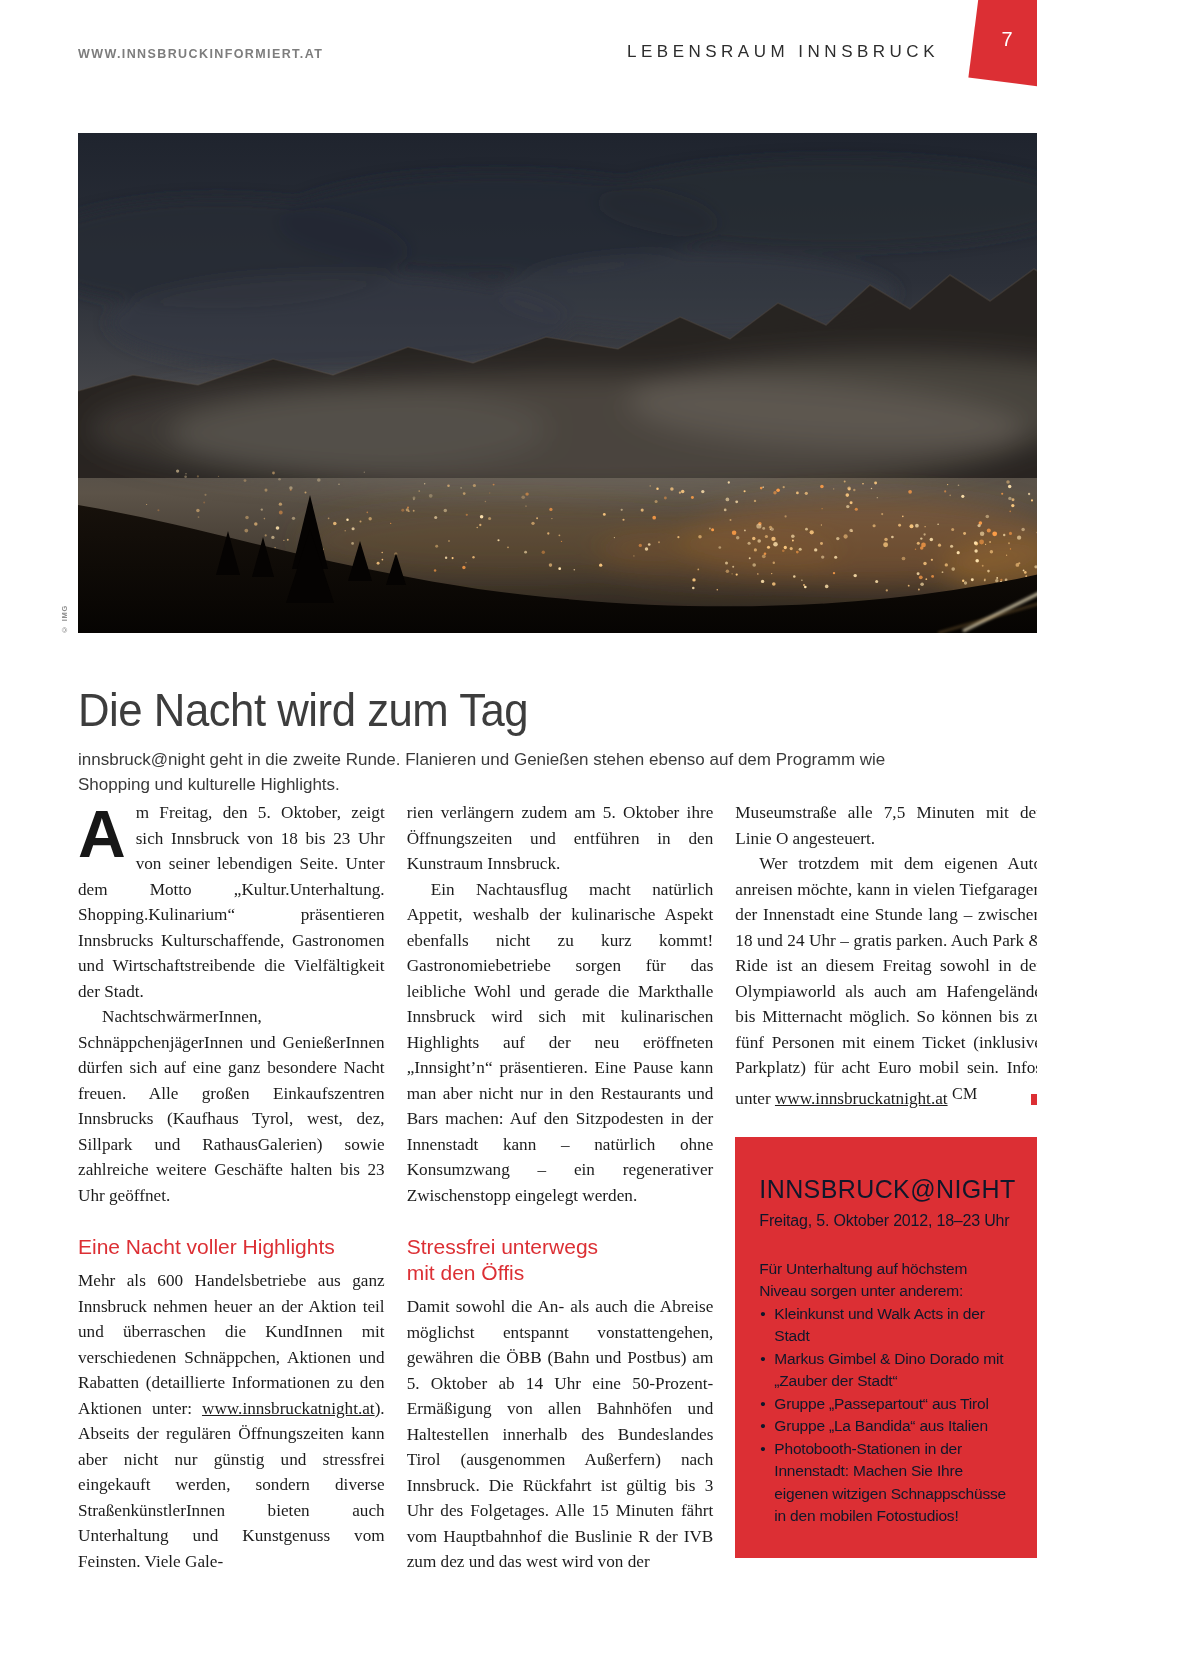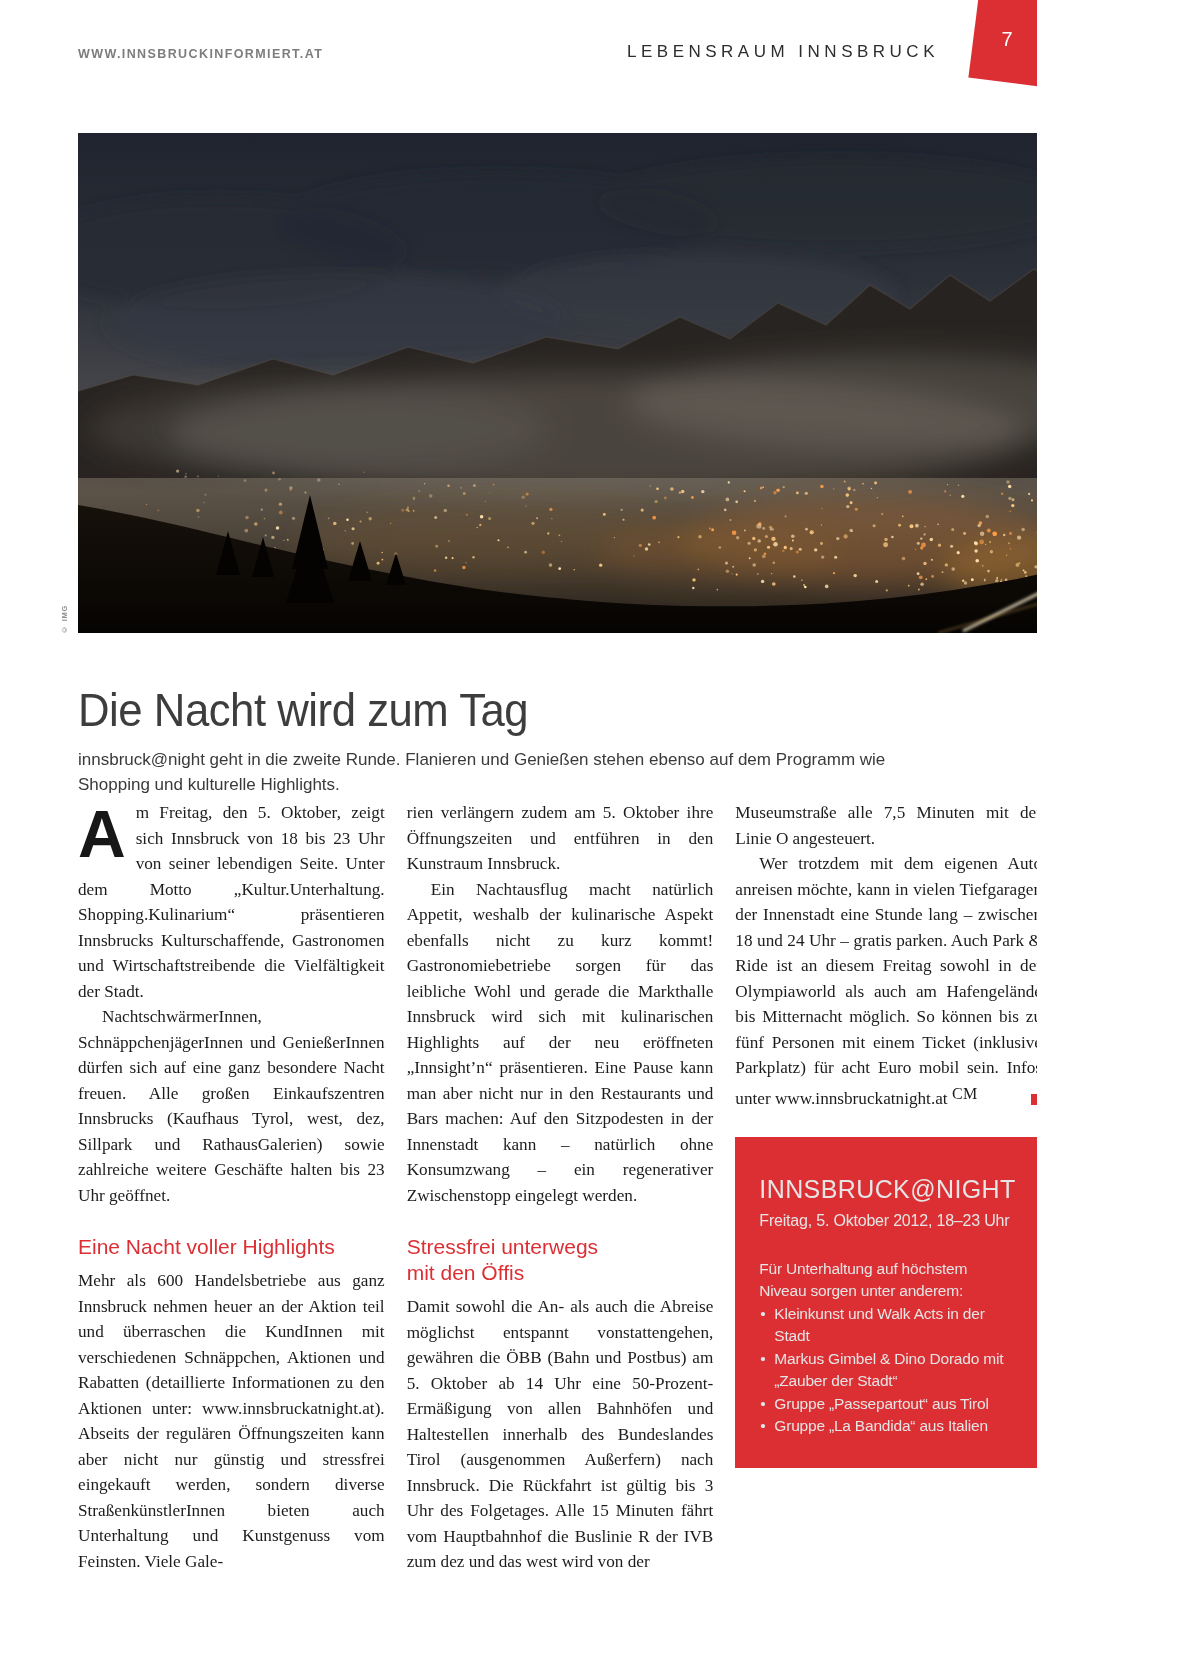--- a/index.html
+++ b/index.html
@@ -36,27 +36,27 @@
   
   .cols { position:absolute; left:78px; top:800px; width:964px; height:854px;
           display:grid; grid-template-columns:repeat(3,1fr); column-gap:22px; overflow:hidden; }
   .col  { font-size:17.2px; line-height:25.5px; text-align:justify; hyphens:auto; }
   .col p { margin:0; }
   .ind { text-indent:24px; }
   .dropcap { float:left; font-family:"Liberation Sans",sans-serif; font-weight:700; font-size:66px;
              line-height:58px; padding:5px 10px 0 0; color:#171717; }
   h3.red { font-family:"Liberation Sans",sans-serif; font-weight:400; color:var(--accent);
            font-size:21px; line-height:26px; margin:26px 0 8px 0; text-align:left; white-space:pre-line; }
-  .link { color:inherit; cursor:pointer; }
+  .link { text-decoration:underline; color:inherit; cursor:pointer; }
   sup.author { font-size:16px; letter-spacing:.5px; vertical-align:5px; }
   .endmark-wrap { position:relative; }
   .end-square { position:absolute; right:0; bottom:6px; width:11px; height:11px; background:var(--accent); }
 
   
-  .infobox { margin-top:26px; background:var(--accent); color:#e5e5e5; padding:38px 24px 30px 24px;
+  .infobox { margin-top:26px; background:var(--accent); color:#0f172a; padding:38px 24px 30px 24px;
              font-family:"Liberation Sans",sans-serif; text-align:left; letter-spacing:-.2px; }
   .infobox h2 { margin:0; font-weight:400; font-size:25px; line-height:28px; letter-spacing:.4px; }
   .infobox .sub { font-size:16px; margin-top:5px; }
   .infobox .intro { font-size:15.5px; line-height:22.5px; margin-top:24px; }
   .infobox ul { margin:0; padding:0; list-style:none; font-size:15.5px; line-height:22.5px; }
   .infobox li { position:relative; padding-left:15px; }
   .infobox li::before { content:"•"; position:absolute; left:1px; }
 </style>
 </head>
 <body>
@@ -525,18 +525,19 @@
       <div class="infobox">
         <h2>INNSBRUCK@NIGHT</h2>
         <div class="sub">Freitag, 5. Oktober 2012, 18–23 Uhr</div>
         <div class="intro">Für Unterhaltung auf höchstem Niveau sorgen unter anderem:</div>
         <ul>
 
         <li><span>Kleinkunst und Walk Acts in der Stadt</span></li>
             <li><span>Markus Gimbel &amp; Dino Dorado mit „Zauber der Stadt“</span></li>
             <li><span>Gruppe „Passepartout“ aus Tirol</span></li>
             <li><span>Gruppe „La Bandida“ aus Italien</span></li>
+            <li><span>Photobooth-Stationen in der Innenstadt: Machen Sie Ihre eigenen witzigen Schnappschüsse in den mobilen Fotostudios!</span></li>
           </ul>
       </div>
     </div>
 
   </div>
 </div>
 
 </body></html>

